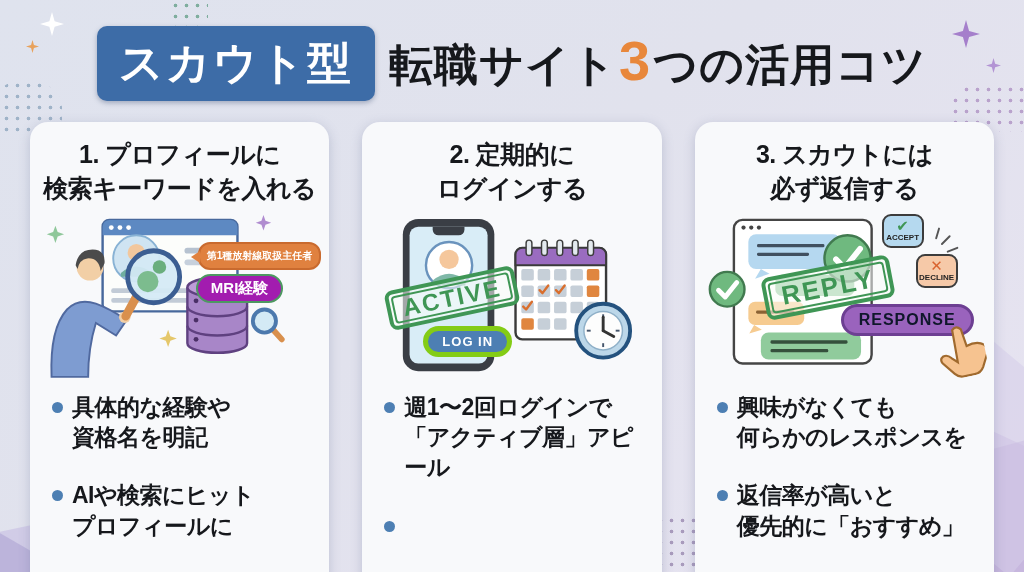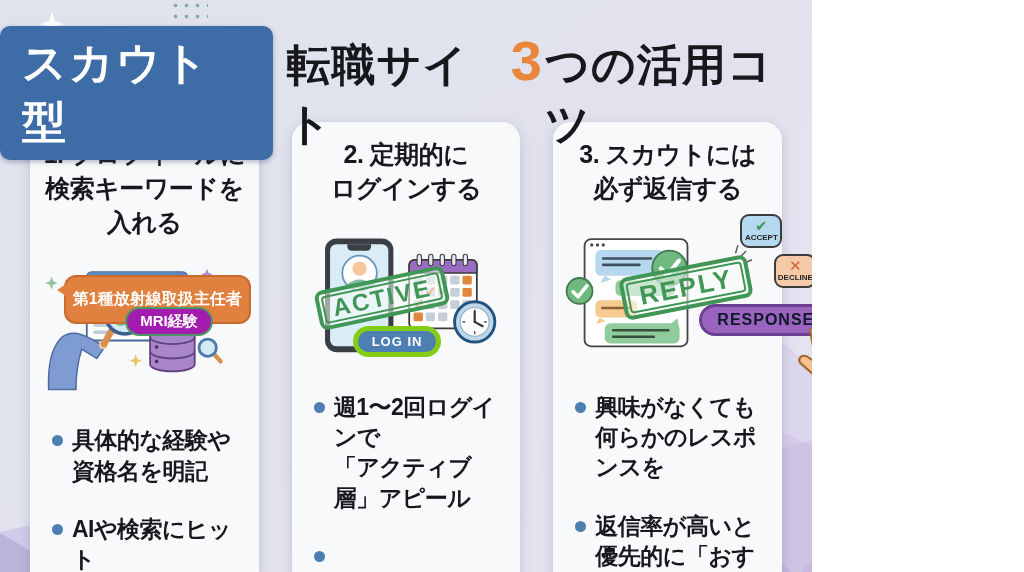--- a/index.html
+++ b/index.html
@@ -1,19 +1,19 @@
 <!DOCTYPE html>
 <html><head>
 <meta charset="utf-8">
 <style>
   * { margin:0; padding:0; box-sizing:border-box; }
   html,body { width:1024px; height:572px; }
   body { font-family:"Liberation Sans","DejaVu Sans",sans-serif; }
 
-  .canvas { position:relative; width:812px; height:572px; overflow:hidden;
+  .canvas { position:relative; width:1024px; height:572px; overflow:hidden;
     background:linear-gradient(140deg,#dfe3ee 0%,#e1e2ed 45%,#e7e3f1 100%); }
 
   
   .sparkle { position:absolute;
     clip-path:polygon(50% 0,61% 39%,100% 50%,61% 61%,50% 100%,39% 61%,0 50%,39% 39%); }
   .dots { position:absolute;
     background-image:radial-gradient(circle,var(--dc) 1.7px,transparent 2.1px);
     background-size:11px 11px; }
   .poly { position:absolute; }
 
@@ -40,21 +40,21 @@
   .bullets { margin:12px 4px 0 12px; display:flex; flex-direction:column; gap:28px; }
   .bullet { display:flex; gap:9px; }
   .bullet .dot { width:11px; height:11px; border-radius:50%; background:#4d7fb3;
     margin-top:10px; flex:none; }
   .bullet .txt { font-size:23px; font-weight:bold; line-height:1.32;
     white-space:pre-line; color:#16181c; letter-spacing:-0.5px; }
 
   
   .tag { position:absolute; font-weight:bold; color:#fff; white-space:nowrap; z-index:2; }
   .tag-qual { top:30px; right:-2px; background:#e0813f; border:2px solid #c96a2e;
-    border-radius:12px; font-size:16px; padding:12px 7px; }
+    border-radius:12px; font-size:10px; padding:5px 7px; }
   .tag-qual::before { content:""; position:absolute; left:-9px; top:7px;
     border:6px solid transparent; border-right:9px solid #e0813f; border-left:0; }
   .tag-exp { top:62px; right:36px; background:#a21caf; border:2px solid #4d9861;
     border-radius:15px; font-size:15px; padding:3px 13px; }
 
   
   .stamp { position:absolute; color:#3f9655; border:4px solid #3f9655; border-radius:8px;
     background:rgba(250,253,250,.55); font-weight:bold; letter-spacing:2px; z-index:3; }
   .stamp::before { content:""; position:absolute; inset:2px;
     border:2px solid #3f9655; border-radius:4px; }

